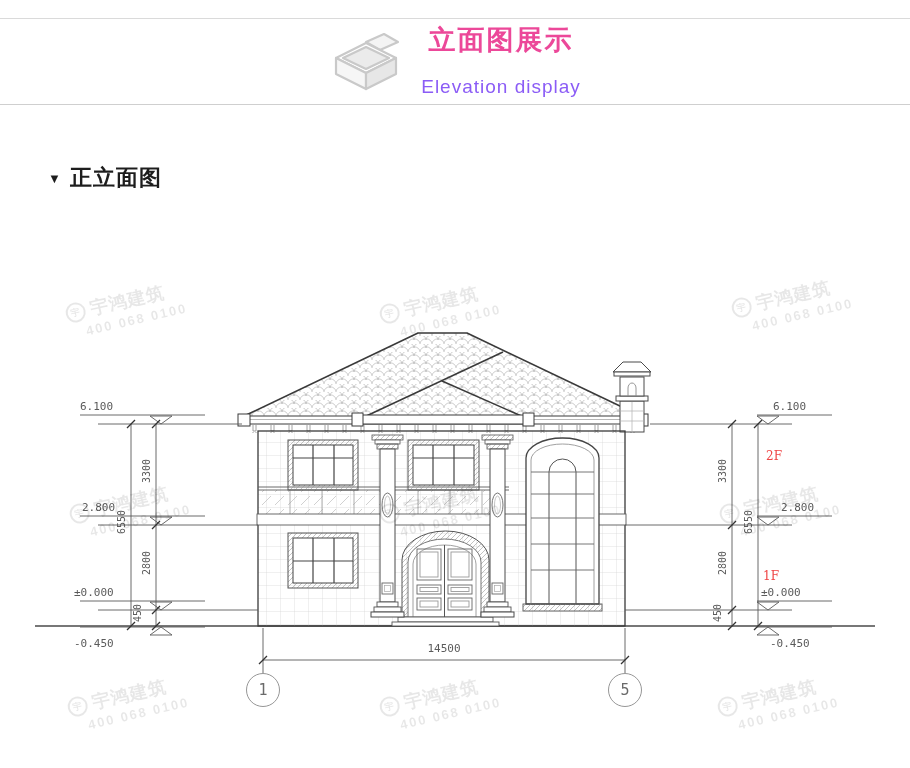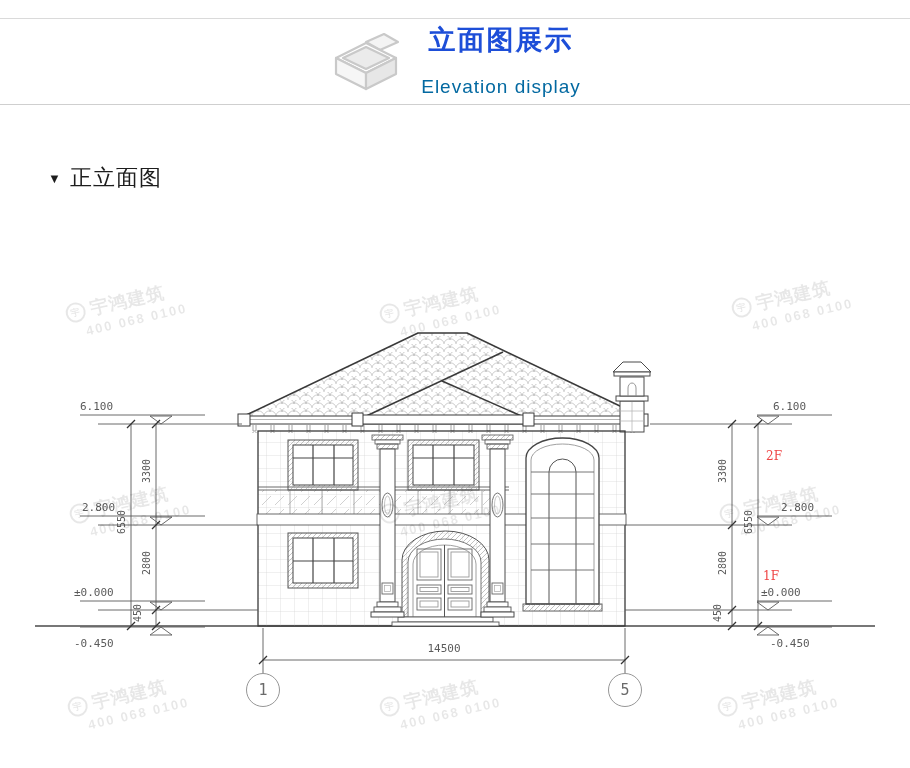--- a/index.html
+++ b/index.html
@@ -4,26 +4,26 @@
 <style>
   html,body{margin:0;padding:0;}
   body{width:910px;height:768px;position:relative;background:#fff;overflow:hidden;
        font-family:"Liberation Sans",sans-serif;}
   
   .header{position:absolute;left:0;top:18px;width:910px;height:85px;
           border-top:1px solid #dadada;border-bottom:1px solid #cfcfcf;
           display:flex;align-items:center;justify-content:center;gap:18px;background:#fff;}
   .header-icon{width:74px;height:60px;flex:0 0 auto;}
   .header-text{display:flex;flex-direction:column;align-items:center;line-height:1.15;}
-  .header-title{font-size:27px;font-weight:bold;color:#1d4ed8;letter-spacing:2px;}
-  .header-sub{font-size:19px;color:#0369a1;letter-spacing:1px;margin-top:20px;}
+  .header-title{font-size:27px;font-weight:bold;color:#ec4899;letter-spacing:2px;}
+  .header-sub{font-size:19px;color:#8b5cf6;letter-spacing:1px;margin-top:20px;}
   
   .section{position:absolute;left:48px;top:163px;display:flex;align-items:center;gap:9px;}
   .section-marker{font-size:13px;color:#1d1d1d;}
-  .section-title{font-size:22px;font-weight:normal;color:#1d1d1d;letter-spacing:1px;}
+  .section-title{font-size:22px;font-weight:bold;color:#1d1d1d;letter-spacing:1px;}
   
   .drawing-svg{position:absolute;left:0;top:0;}
   .anno{position:absolute;left:0;top:0;width:732px;height:768px;pointer-events:none;}
   .dtxt{position:absolute;font:11px/1.1 "DejaVu Sans Mono",monospace;color:#5a5a5a;white-space:nowrap;}
   .vdim{position:absolute;writing-mode:vertical-rl;transform:rotate(180deg);
         font:10px/1 "DejaVu Sans Mono",monospace;color:#5a5a5a;white-space:nowrap;}
   .flabel{position:absolute;font:12px/1 "DejaVu Serif",serif;color:#ef4444;white-space:nowrap;}
   .bubble-num{position:absolute;font:15px/1 "DejaVu Sans Mono",monospace;color:#6a6a6a;
               width:18px;text-align:center;}
   .ctr{text-align:center;}

